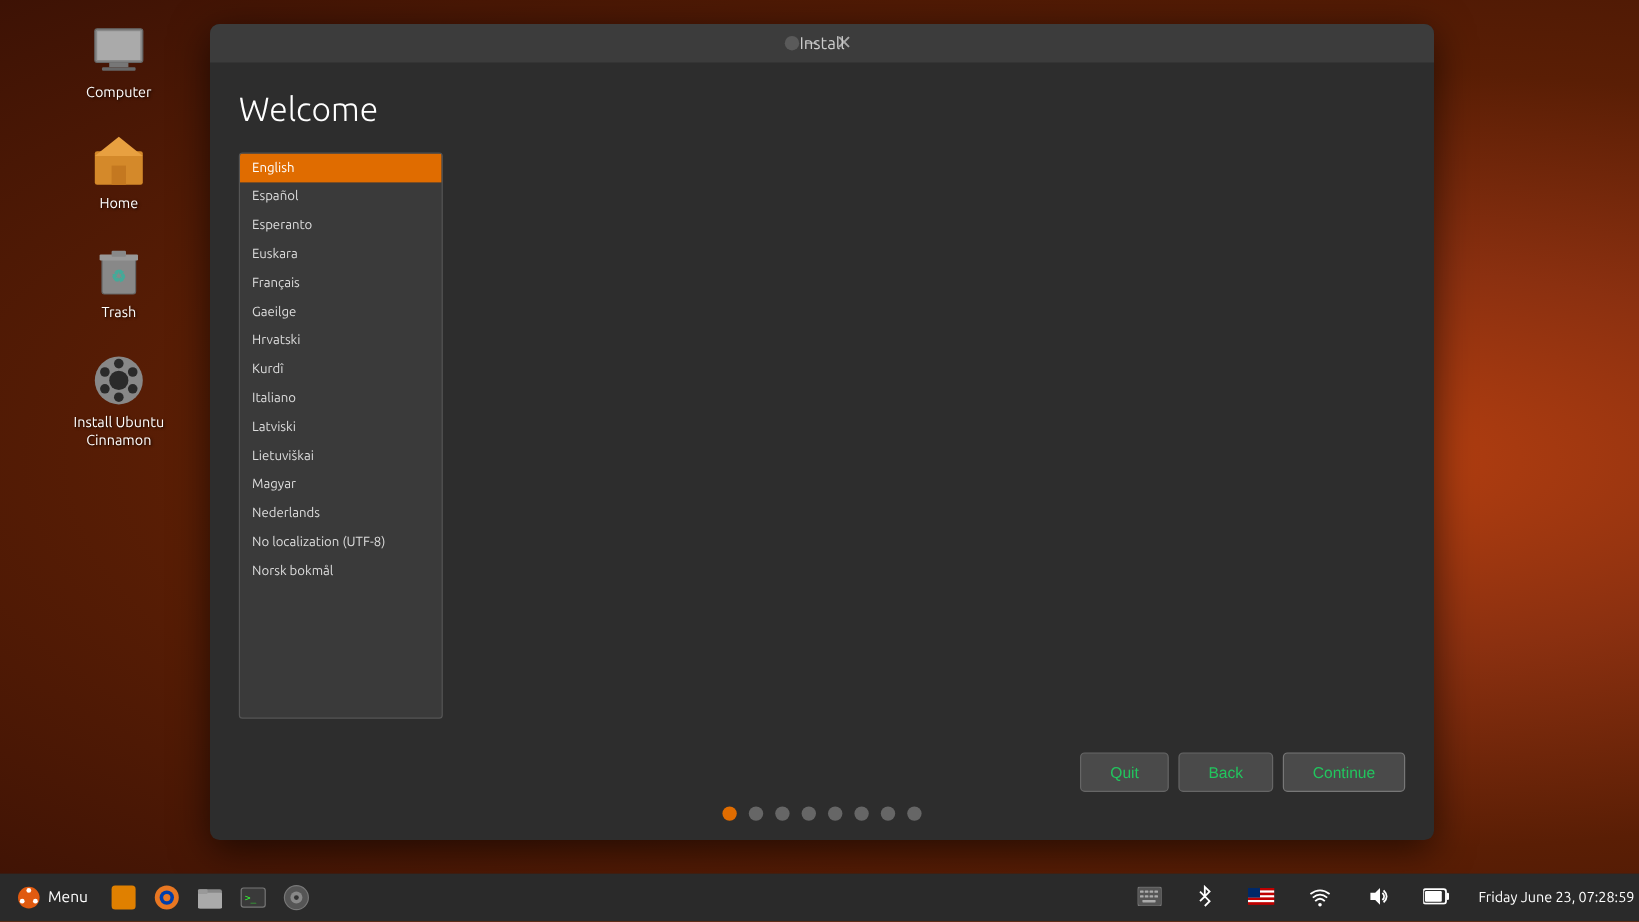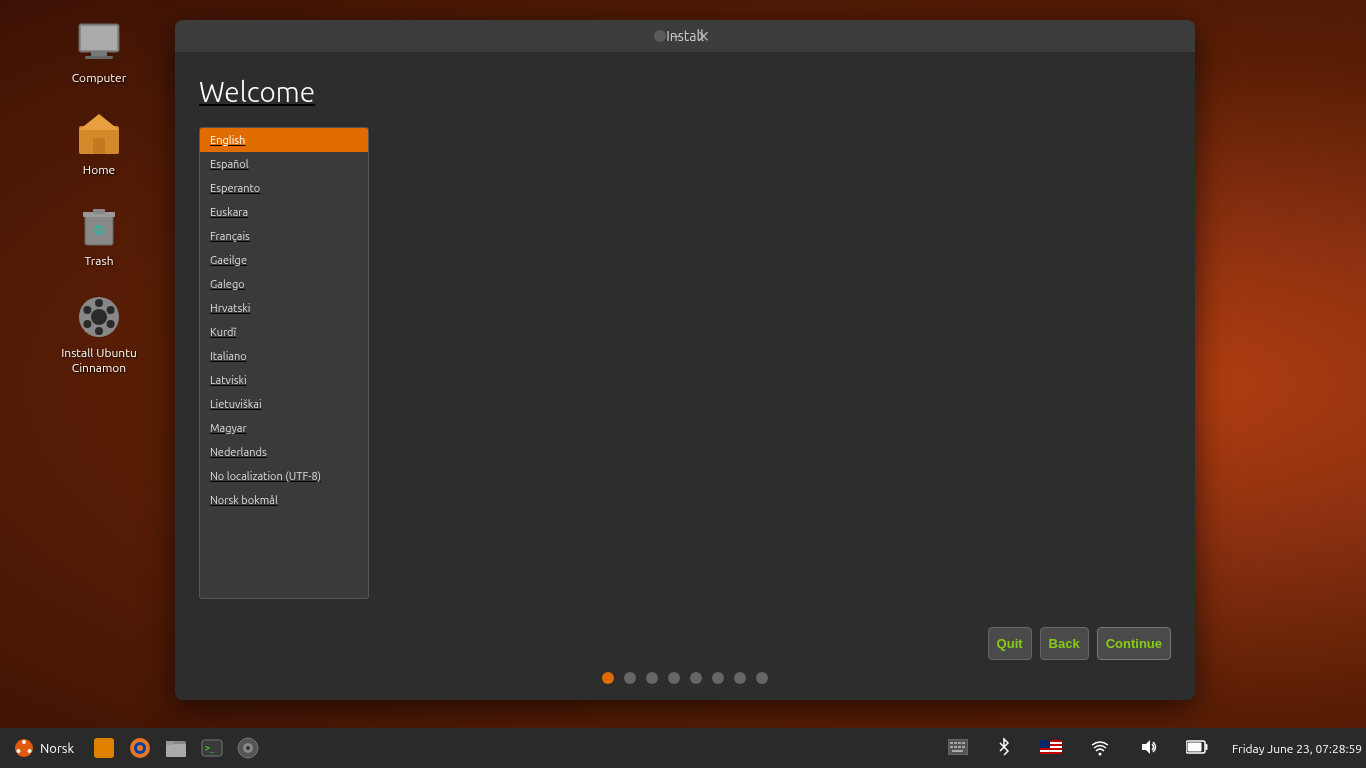--- a/index.html
+++ b/index.html
@@ -114,21 +114,20 @@
       font-size: 16px;
       padding: 2px 6px;
       border-radius: 3px;
     }
 
     .window-content {
       flex: 1;
       padding: 24px 24px 16px 24px;
       display: flex;
       flex-direction: column;
-      text-decoration: underline;
     }
 
     .page-title {
       color: #ffffff;
       font-size: 28px;
       font-weight: 300;
       margin-bottom: 20px;
     }
 
     .content-area {
@@ -182,28 +181,27 @@
     }
 
     .action-buttons {
       display: flex;
       gap: 8px;
       justify-content: flex-end;
       width: 100%;
     }
 
     .btn {
-      padding: 8px 8px;
+      padding: 8px 24px;
       border-radius: 4px;
       border: 1px solid #666;
       background: #4a4a4a;
-      color: #84cc16;
+      color: #22c55e;
       font-size: 13px;
       cursor: pointer;
-      font-weight: bold;
     }
     .btn.primary {
       background: #4a4a4a;
       border-color: #777;
     }
 
     .progress-dots {
       display: flex;
       gap: 10px;
       align-items: center;
@@ -360,21 +358,20 @@
 
       <div class="content-area">
 
         <div class="language-list" id="language-list">
         <div class="lang-item selected">English</div>
             <div class="lang-item">Español</div>
             <div class="lang-item">Esperanto</div>
             <div class="lang-item">Euskara</div>
             <div class="lang-item">Français</div>
             <div class="lang-item">Gaeilge</div>
-            <div class="lang-item">Galego</div>
             <div class="lang-item">Hrvatski</div>
             <div class="lang-item">Kurdî</div>
             <div class="lang-item">Italiano</div>
             <div class="lang-item">Latviski</div>
             <div class="lang-item">Lietuviškai</div>
             <div class="lang-item">Magyar</div>
             <div class="lang-item">Nederlands</div>
             <div class="lang-item">No localization (UTF-8)</div>
             <div class="lang-item">Norsk bokmål</div>
           </div>
@@ -405,21 +402,21 @@
 
   <div class="taskbar">
 
     <div class="taskbar-menu">
       <svg class="ubuntu-logo" viewBox="0 0 20 20">
         <circle cx="10" cy="10" r="9" fill="#e05a10"></circle>
         <circle cx="10" cy="4" r="2" fill="white"></circle>
         <circle cx="15.5" cy="13" r="2" fill="white"></circle>
         <circle cx="4.5" cy="13" r="2" fill="white"></circle>
       </svg>
-      <span>Norsk</span>
+      <span>Menu</span>
     </div>
 
     <div class="taskbar-icon">
       <svg width="24" height="24" viewBox="0 0 24 24">
         <rect x="2" y="2" width="20" height="20" rx="3" fill="#e08000"></rect>
       </svg>
     </div>
 
     <div class="taskbar-icon">
       <svg width="24" height="24" viewBox="0 0 24 24">

